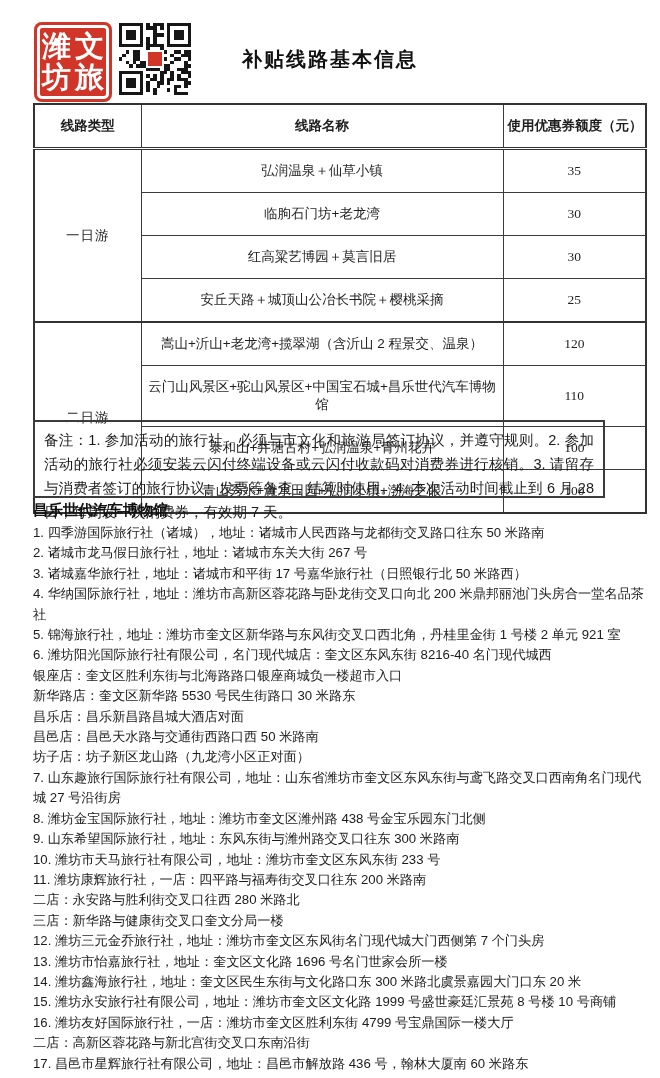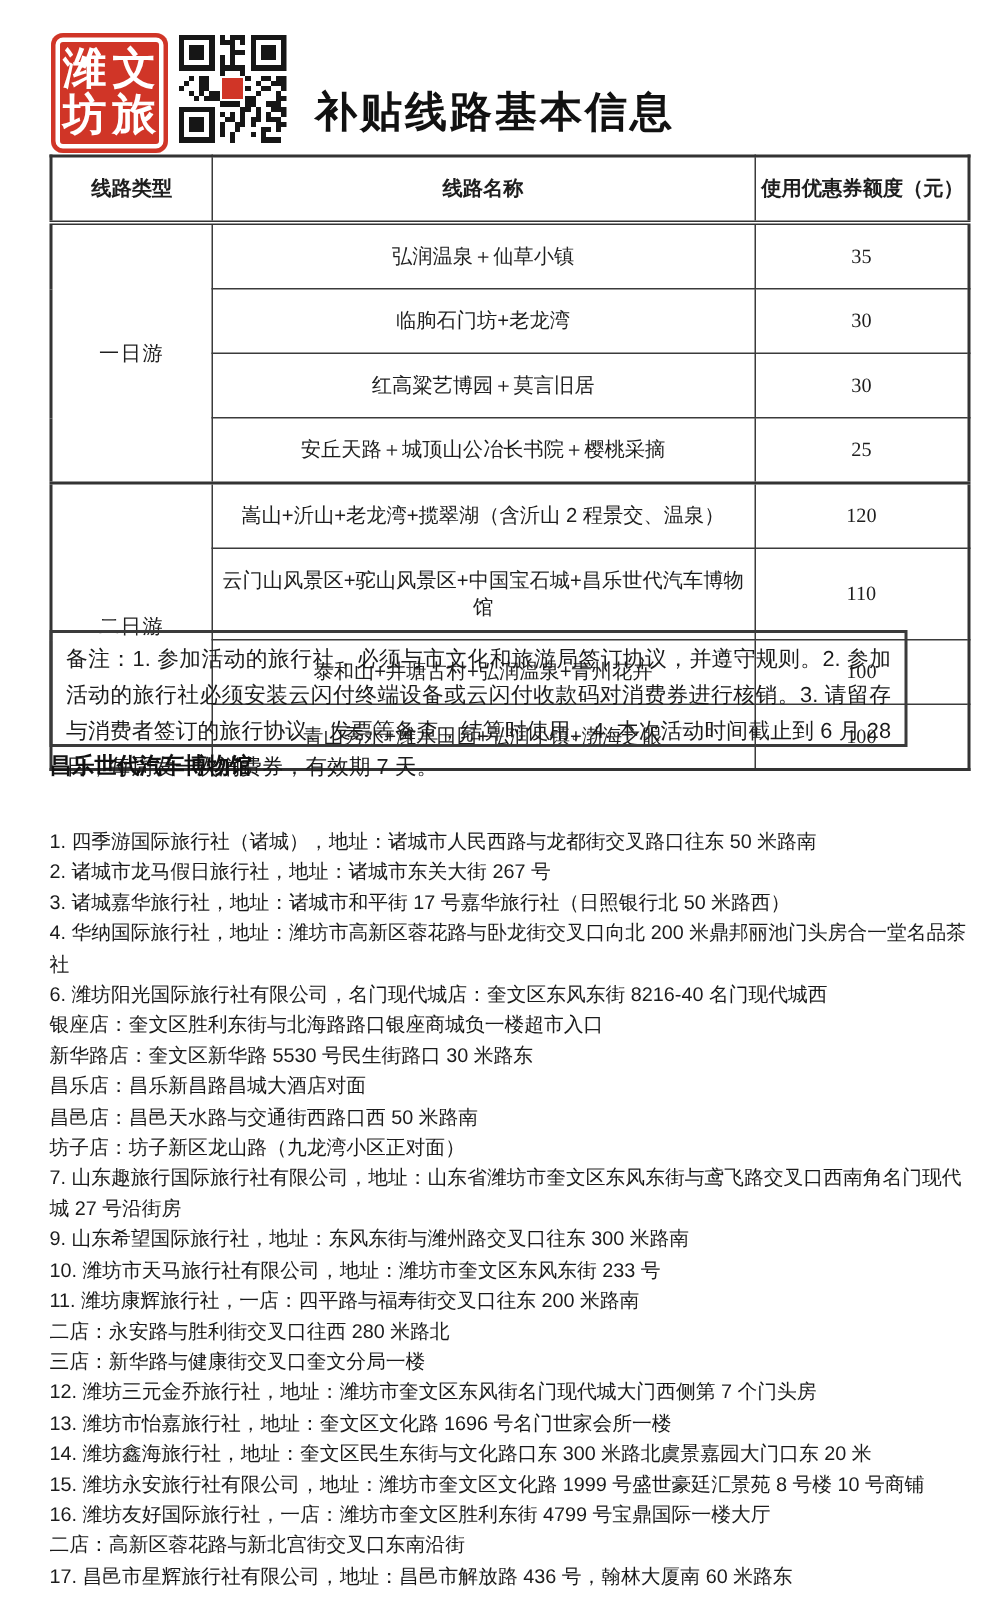--- a/index.html
+++ b/index.html
@@ -18,22 +18,22 @@
     box-shadow:inset 0 0 0 3px #d03527, inset 0 0 0 6px #ffffff;
     display:flex;align-items:center;justify-content:center;
   }
   .seal-inner{display:grid;grid-template-columns:repeat(2,1fr);column-gap:2px;row-gap:0;}
   .seal-inner span{
     color:#ffffff;font-size:29px;font-weight:700;line-height:31px;width:31px;
     text-align:center;display:block;
   }
   .qr{position:absolute;left:119px;top:22px;width:72px;height:74px;shape-rendering:crispEdges;}
   .title{
-    position:absolute;left:0;right:0;top:44px;margin:12px;text-align:center;
-    font-size:28px;font-weight:800;letter-spacing:2px;color:#111;
+    position:absolute;left:0;right:0;top:44px;margin:2px;text-align:center;
+    font-size:20px;font-weight:800;letter-spacing:2px;color:#111;
   }
 
   
   .routes{
     position:absolute;left:33px;top:103px;width:612px;
     border-collapse:collapse;table-layout:fixed;border:2px solid #333;
   }
   .routes th,.routes td{
     border:1px solid #3b3b3b;text-align:center;vertical-align:middle;
     padding:12px 4px;overflow:hidden;
@@ -52,21 +52,21 @@
     border:2px solid #3b3b3b;padding:6px 9px;font-size:14.5px;line-height:24px;
     text-align:justify;color:#1b1b1b;
   }
 
   
   .agency-heading{
     position:absolute;left:33px;top:501px;font-size:15px;font-weight:800;color:#111;
   }
   .agency-list{
     position:absolute;left:33px;top:523px;width:618px;
-    font-size:13.2px;line-height:20.4px;color:#1b1b1b;margin-top:28px;
+    font-size:13.2px;line-height:20.4px;color:#1b1b1b;
   }
   .agency-list div{white-space:normal;}
 </style>
 </head>
 <body>
 
 <div class="page">
 
   <div class="header">
     <div class="seal">
@@ -255,27 +255,29 @@
 
   <div class="notes">备注：1. 参加活动的旅行社，必须与市文化和旅游局签订协议，并遵守规则。2. 参加活动的旅行社必须安装云闪付终端设备或云闪付收款码对消费券进行核销。3. 请留存与消费者签订的旅行协议、发票等备查，结算时使用。4. 本次活动时间截止到 6 月 28 日，每周发一次消费券，有效期 7 天。</div>
 
   <div class="agency-heading">昌乐世代汽车博物馆</div>
 
   <div class="agency-list">
       <div>1. 四季游国际旅行社（诸城），地址：诸城市人民西路与龙都街交叉路口往东 50 米路南</div>
       <div>2. 诸城市龙马假日旅行社，地址：诸城市东关大街 267 号</div>
       <div>3. 诸城嘉华旅行社，地址：诸城市和平街 17 号嘉华旅行社（日照银行北 50 米路西）</div>
       <div>4. 华纳国际旅行社，地址：潍坊市高新区蓉花路与卧龙街交叉口向北 200 米鼎邦丽池门头房合一堂名品茶社</div>
+      <div>5. 锦海旅行社，地址：潍坊市奎文区新华路与东风街交叉口西北角，丹桂里金街 1 号楼 2 单元 921 室</div>
       <div>6. 潍坊阳光国际旅行社有限公司，名门现代城店：奎文区东风东街 8216-40 名门现代城西</div>
       <div>银座店：奎文区胜利东街与北海路路口银座商城负一楼超市入口</div>
       <div>新华路店：奎文区新华路 5530 号民生街路口 30 米路东</div>
       <div>昌乐店：昌乐新昌路昌城大酒店对面</div>
       <div>昌邑店：昌邑天水路与交通街西路口西 50 米路南</div>
       <div>坊子店：坊子新区龙山路（九龙湾小区正对面）</div>
       <div>7. 山东趣旅行国际旅行社有限公司，地址：山东省潍坊市奎文区东风东街与鸢飞路交叉口西南角名门现代城 27 号沿街房</div>
+      <div>8. 潍坊金宝国际旅行社，地址：潍坊市奎文区潍州路 438 号金宝乐园东门北侧</div>
       <div>9. 山东希望国际旅行社，地址：东风东街与潍州路交叉口往东 300 米路南</div>
       <div>10. 潍坊市天马旅行社有限公司，地址：潍坊市奎文区东风东街 233 号</div>
       <div>11. 潍坊康辉旅行社，一店：四平路与福寿街交叉口往东 200 米路南</div>
       <div>二店：永安路与胜利街交叉口往西 280 米路北</div>
       <div>三店：新华路与健康街交叉口奎文分局一楼</div>
       <div>12. 潍坊三元金乔旅行社，地址：潍坊市奎文区东风街名门现代城大门西侧第 7 个门头房</div>
       <div>13. 潍坊市怡嘉旅行社，地址：奎文区文化路 1696 号名门世家会所一楼</div>
       <div>14. 潍坊鑫海旅行社，地址：奎文区民生东街与文化路口东 300 米路北虞景嘉园大门口东 20 米</div>
       <div>15. 潍坊永安旅行社有限公司，地址：潍坊市奎文区文化路 1999 号盛世豪廷汇景苑 8 号楼 10 号商铺</div>
       <div>16. 潍坊友好国际旅行社，一店：潍坊市奎文区胜利东街 4799 号宝鼎国际一楼大厅</div>

